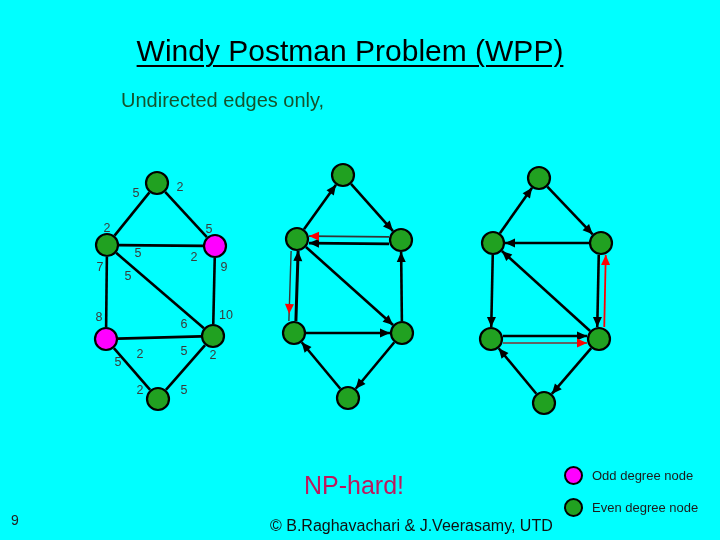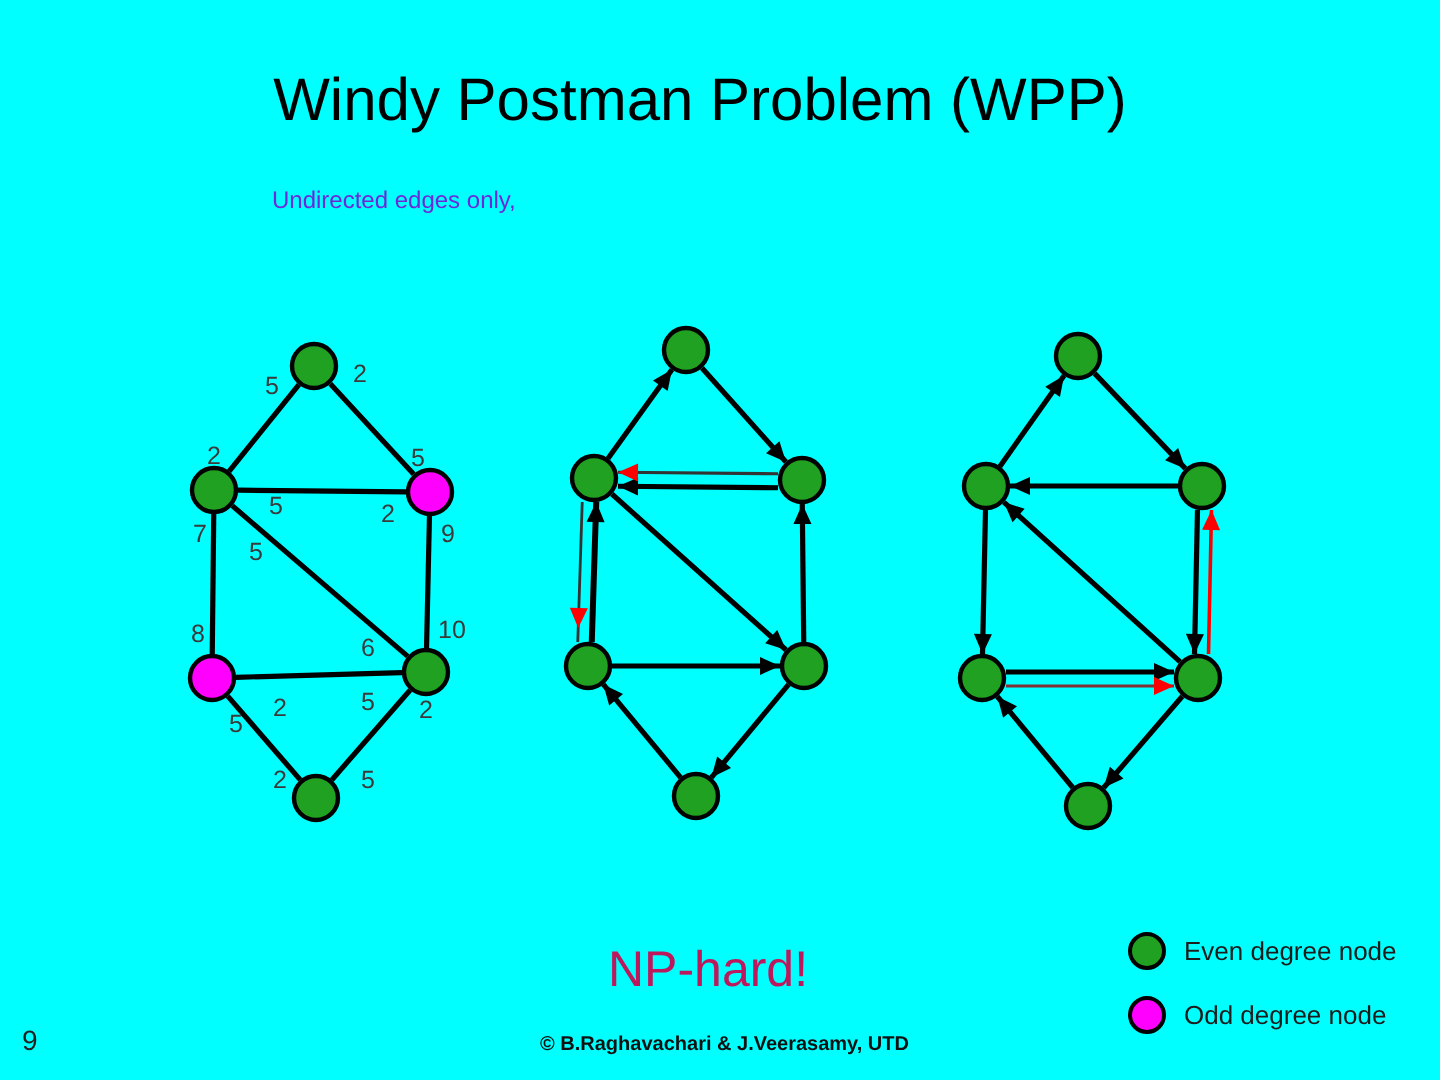--- a/index.html
+++ b/index.html
@@ -5,38 +5,38 @@
   html,body{margin:0;padding:0;}
   body{
     width:720px;height:540px;position:relative;overflow:hidden;
     font-family:"Liberation Sans", sans-serif;
     background:#00FFFF;
   }
   .abs{position:absolute;}
   .title{
     top:34px;left:80px;width:540px;text-align:center;
     font-size:30px;color:#000;
-    text-decoration-thickness:2px;text-underline-offset:4px;
+    text-decoration:underline;text-decoration-thickness:2px;text-underline-offset:4px;
     white-space:nowrap;
   }
   .subtitle{
-    top:87px;left:136px;font-size:12px;line-height:27px;color:#6d28d9;white-space:nowrap;
+    top:87px;left:121px;font-size:20px;line-height:27px;color:#14532d;white-space:nowrap;
   }
   #graphs{position:absolute;top:0;left:0;}
   .np-hard{
     top:471px;left:304px;font-size:25px;color:#be185d;white-space:nowrap;
   }
   .legend{top:466px;left:564px;}
   .legend-row{display:flex;align-items:center;margin-bottom:13px;}
   .swatch{
     width:19px;height:19px;border-radius:50%;border:2px solid #000;box-sizing:border-box;
     flex:0 0 auto;
   }
   .legend-label{margin-left:9px;font-size:13px;color:#1c1c1c;white-space:nowrap;}
-  .copyright{top:517px;left:270px;font-size:10px;font-weight:700;color:#111;white-space:nowrap;}
+  .copyright{top:517px;left:270px;font-size:16px;font-weight:400;color:#111;white-space:nowrap;}
   .page-number{top:512px;left:11px;font-size:14px;color:#222;}
 </style>
 </head>
 <body style="background: rgb(0, 255, 255);">
 
 <div class="abs title">Windy Postman Problem (WPP)</div>
 
 <div class="abs subtitle">
   <div>Undirected edges only,</div>
 </div>
@@ -136,23 +136,23 @@
       <circle cx="491" cy="339" r="11" fill="#21A121" stroke="#000" stroke-width="2.2"></circle>
       <circle cx="599" cy="339" r="11" fill="#21A121" stroke="#000" stroke-width="2.2"></circle>
       <circle cx="544" cy="403" r="11" fill="#21A121" stroke="#000" stroke-width="2.2"></circle>
     </g>
   </svg>
 
 <div class="abs np-hard">NP-hard!</div>
 
 <div class="abs legend">
   <div class="legend-row">
+    <span class="swatch" style="background-color: rgb(255, 0, 255);"></span>
+    <span class="legend-label">Odd degree node</span>
+  </div>
+  <div class="legend-row">
     <span class="swatch" style="background-color: rgb(33, 161, 33);"></span>
     <span class="legend-label">Even degree node</span>
-  </div>
-  <div class="legend-row">
-    <span class="swatch" style="background-color: rgb(255, 0, 255);"></span>
-    <span class="legend-label">Odd degree node</span>
   </div>
 </div>
 
 <div class="abs copyright">© B.Raghavachari &amp; J.Veerasamy, UTD</div>
 <div class="abs page-number">9</div>
 
 </body></html>

